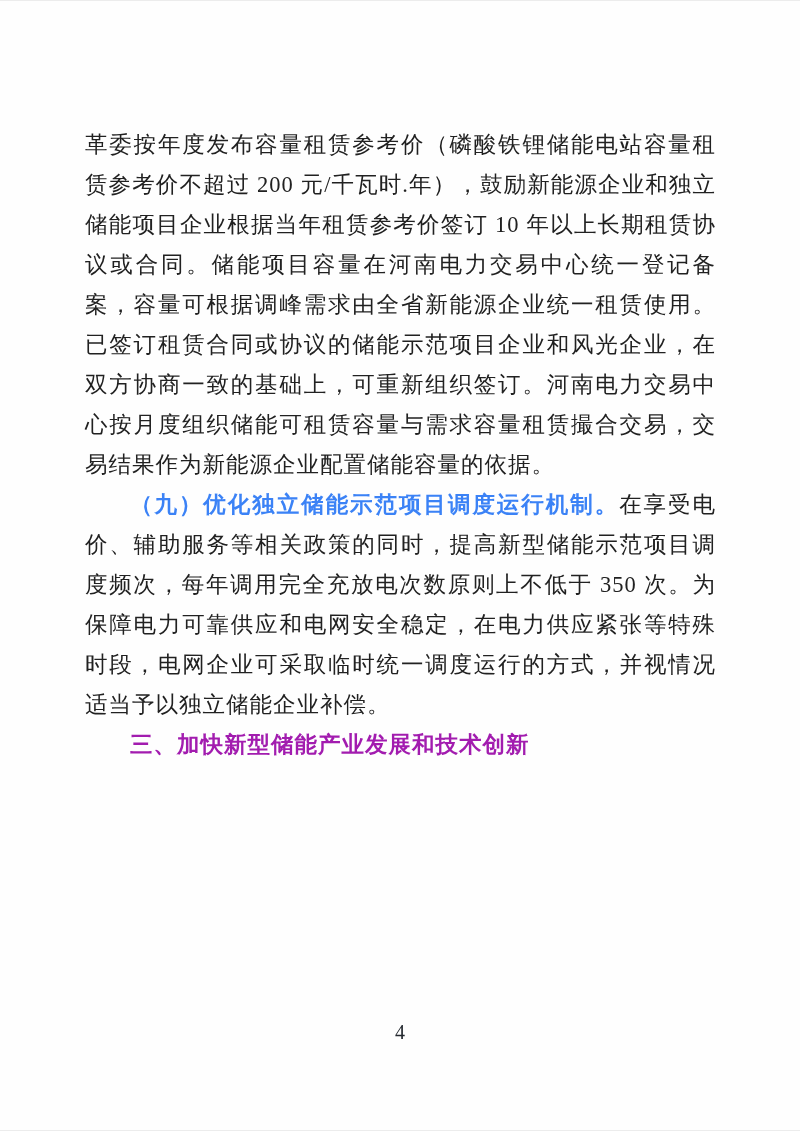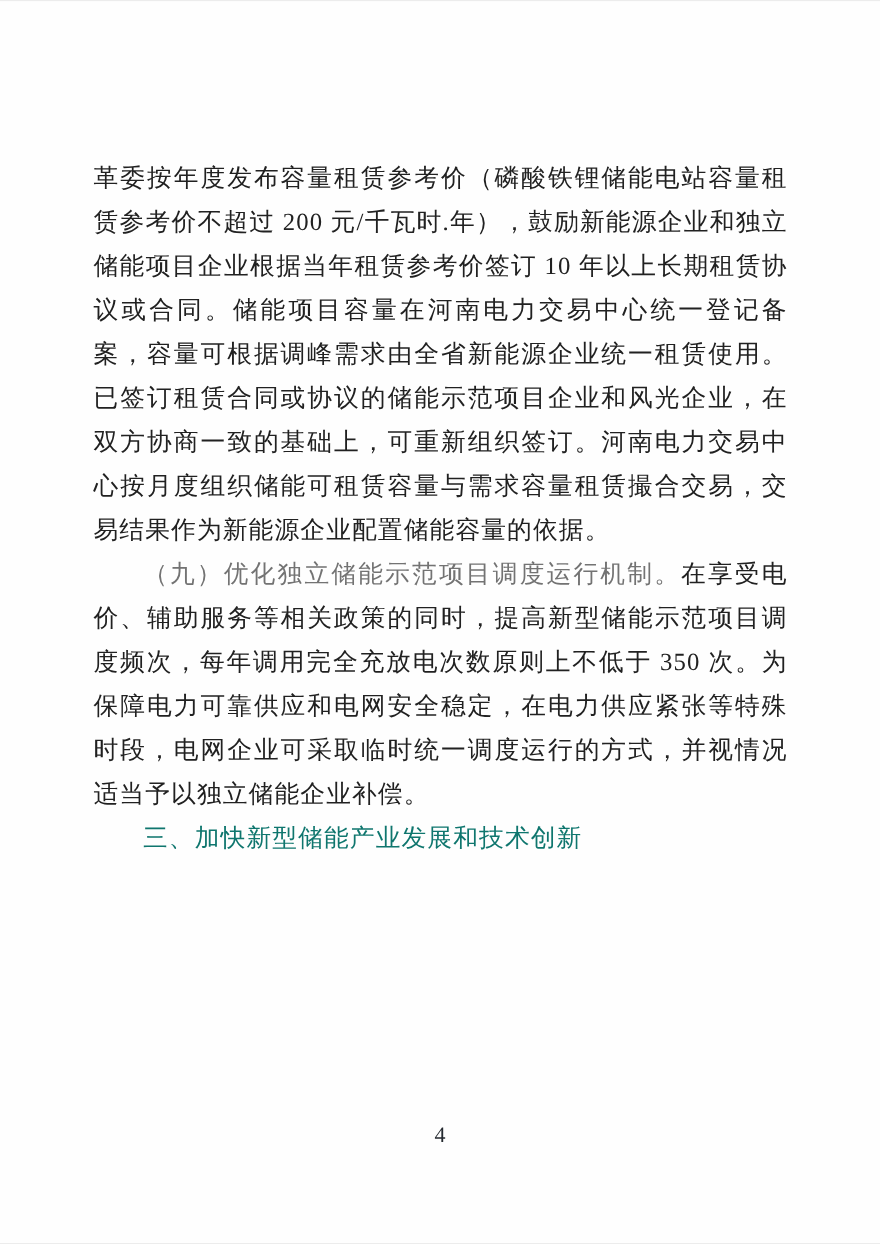--- a/index.html
+++ b/index.html
@@ -14,48 +14,48 @@
     margin: 0 auto;
     background: #fefefe;
     border-top: 1px solid #ececec;
     border-bottom: 1px solid #ececec;
     box-sizing: border-box;
     overflow: hidden;
   }
   .text-block {
     position: absolute;
     left: 85px;
-    top: 141px;
+    top: 124px;
     width: 631px;
     font-family: "Liberation Serif", "DejaVu Serif", serif;
     font-size: 22.5px;
     line-height: 40px;
     letter-spacing: 1px;
     color: #212121;
     text-align: justify;
   }
   .para {
     margin: 0;
     padding: 0;
     text-justify: inter-character;
   }
   .para.indent {
     text-indent: 2em;
   }
   .run {
     font-weight: normal;
   }
   .bold-run {
-    font-weight: normal;
-    color: #737373;
+    font-weight: bold;
+    color: #3b82f6;
   }
   .para.heading .run {
     font-family: "Liberation Sans", "DejaVu Sans", sans-serif;
-    font-weight: normal;
-    color: #0f766e;
+    font-weight: bold;
+    color: #a21caf;
     margin-top: 32px;
   }
   .page-footer {
     position: absolute;
     left: 0;
     right: 0;
     top: 1020px;
     text-align: center;
   }
   .page-number {

